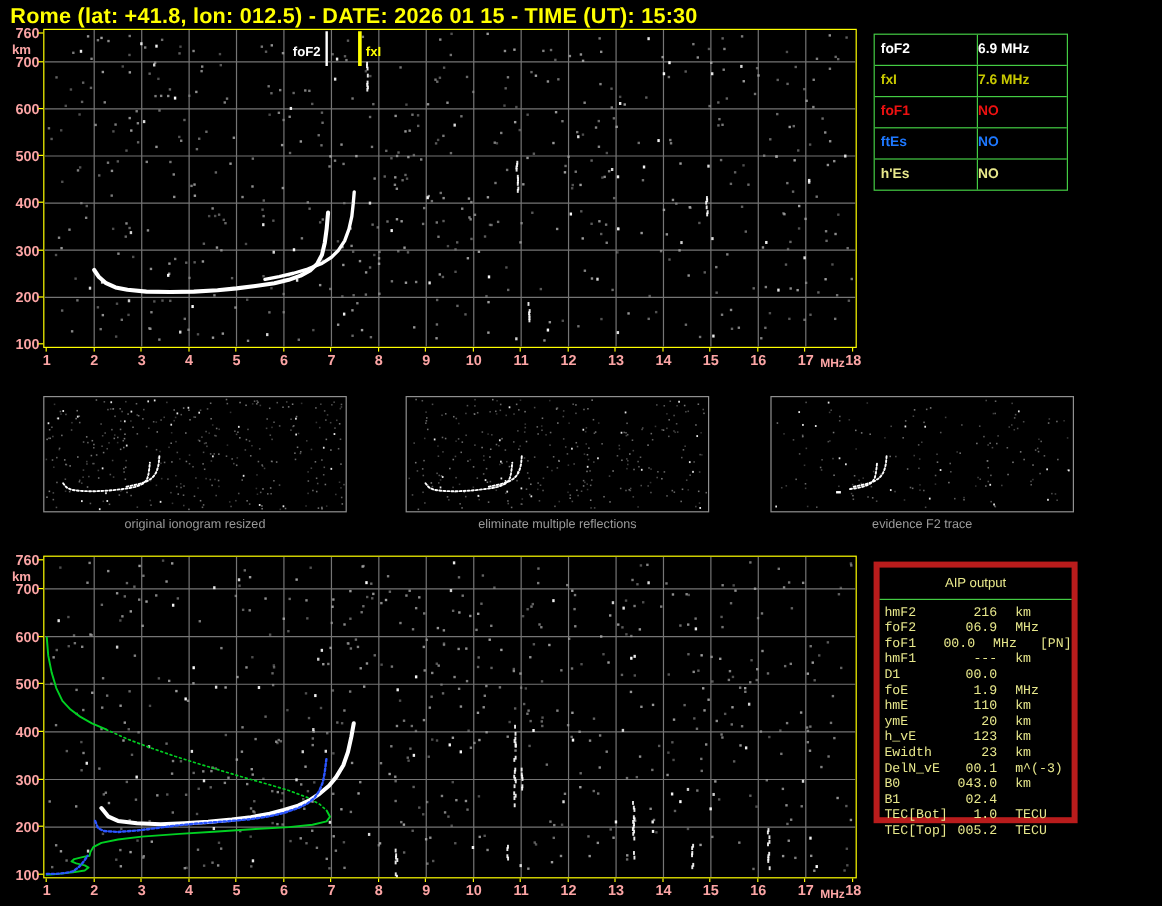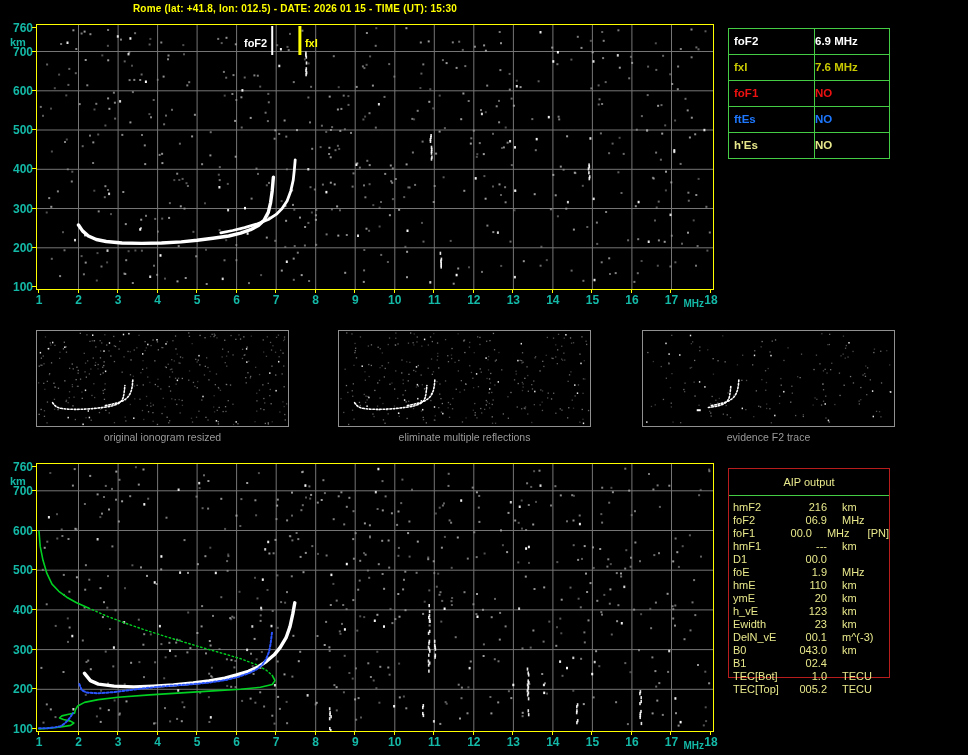--- a/index.html
+++ b/index.html
@@ -1,46 +1,46 @@
 <!DOCTYPE html>
 <html><head>
 <meta charset="utf-8">
 <style>
   html,body{margin:0;padding:0;background:#000;}
   body{position:relative;width:968px;height:755px;overflow:hidden;
        font-family:"Liberation Sans",sans-serif;}
   .abs{position:absolute;}
   #title{left:0;top:3px;width:590px;text-align:center;color:#ffff00;
-         font-size:10px;font-weight:bold;letter-spacing:.2px;}
+         font-size:18px;font-weight:bold;letter-spacing:.2px;}
   .plotbox{border:1px solid #ffff00;background:#000;}
   #plot-top{left:36px;top:24px;width:676px;height:264px;}
   #plot-bottom{left:36px;top:463px;width:676px;height:267px;}
   .plotbox svg{display:block;}
-  .tick{position:absolute;color:#14b8a6;font-weight:bold;font-size:12px;line-height:12px;}
+  .tick{position:absolute;color:#fca5a5;font-weight:bold;font-size:12px;line-height:12px;}
   .ylab{width:32px;text-align:right;}
   .xlab{width:22px;text-align:center;}
   .unitlab{font-size:11px;}
   .mhz{font-size:10px;}
   .tickmark{position:absolute;background:#ffff00;}
   .thumb{width:251px;height:95px;background:#000;border:1px solid #909090;}
   .thumb-caption{width:253px;text-align:center;color:#9a9a9a;font-size:10.5px;top:431px;}
   
   #autoscala{left:728px;top:28px;width:160px;border:1px solid #44cc44;background:#000;
              font-size:11.5px;font-weight:bold;}
   #autoscala .hdr{height:25px;line-height:25px;text-align:center;color:#ffff00;
                   border-bottom:1px solid #44cc44;}
   .as-row{display:flex;height:25px;line-height:25px;border-bottom:1px solid #44cc44;}
   .as-row:last-child{border-bottom:none;}
   .as-label{width:80px;padding-left:5px;border-right:1px solid #44cc44;}
   .as-value{flex:1;}
   
-  #aip{left:728px;top:468px;width:160px;height:208px;border:1px solid #b91c1c;background:transparent;
+  #aip{left:728px;top:468px;width:160px;height:208px;border:5px solid #b91c1c;background:transparent;
        color:#e8e88c;font-size:11px;}
   #aip .hdr{height:26px;line-height:26px;text-align:center;border-bottom:1px solid #44cc44;}
-  #aip-rows{padding:5px 0 0 4px;}
+  #aip-rows{padding:5px 0 0 4px;font-family:Liberation Mono, monospace;}
   .aip-row{display:flex;height:13px;line-height:13px;white-space:nowrap;}
   .aip-label{width:60px;}
   .aip-value{width:34px;text-align:right;}
   .aip-unit{margin-left:15px;width:46px;}
   .aip-note{margin-left:2px;}
 </style>
 </head>
 <body>
 
 <div id="title" class="abs">Rome (lat: +41.8, lon: 012.5) - DATE: 2026 01 15 - TIME (UT): 15:30</div>

